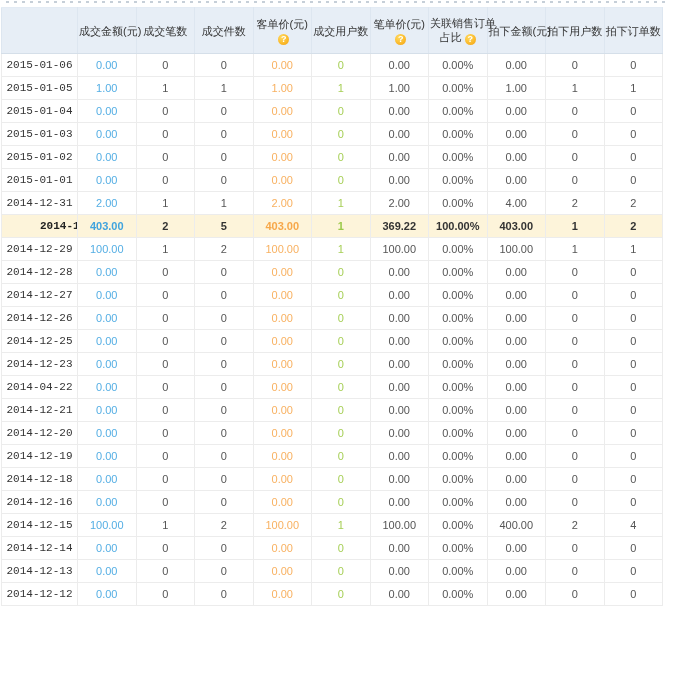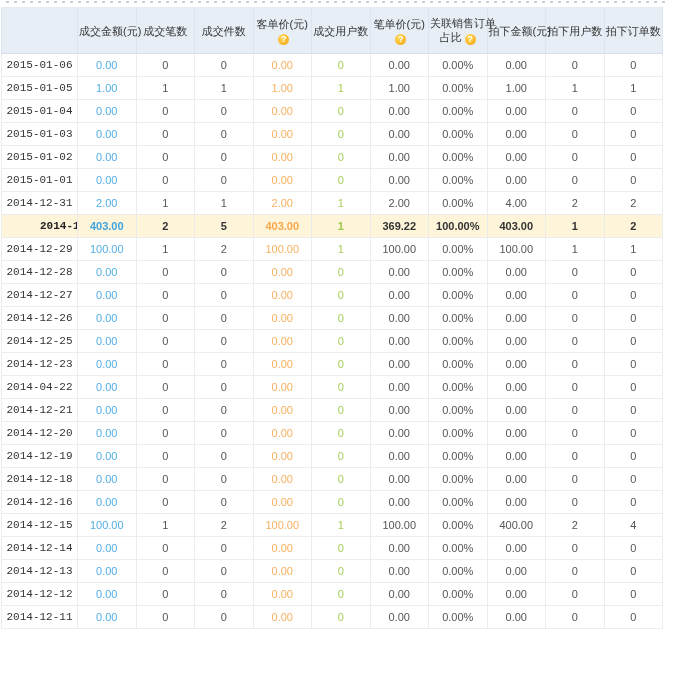--- a/index.html
+++ b/index.html
@@ -390,27 +390,14 @@
         <td class="c-dark">0</td>
         <td class="c-dark">0</td>
         <td class="c-orange">0.00</td>
         <td class="c-green">0</td>
         <td class="c-dark">0.00</td>
         <td class="c-dark">0.00%</td>
         <td class="c-dark">0.00</td>
         <td class="c-dark">0</td>
         <td class="c-dark">0</td>
       </tr>
-      <tr>
-        <td class="c-date">2014-12-11</td>
-        <td class="c-blue">0.00</td>
-        <td class="c-dark">0</td>
-        <td class="c-dark">0</td>
-        <td class="c-orange">0.00</td>
-        <td class="c-green">0</td>
-        <td class="c-dark">0.00</td>
-        <td class="c-dark">0.00%</td>
-        <td class="c-dark">0.00</td>
-        <td class="c-dark">0</td>
-        <td class="c-dark">0</td>
-      </tr>
     </tbody>
 </table>
 
 </body></html>

